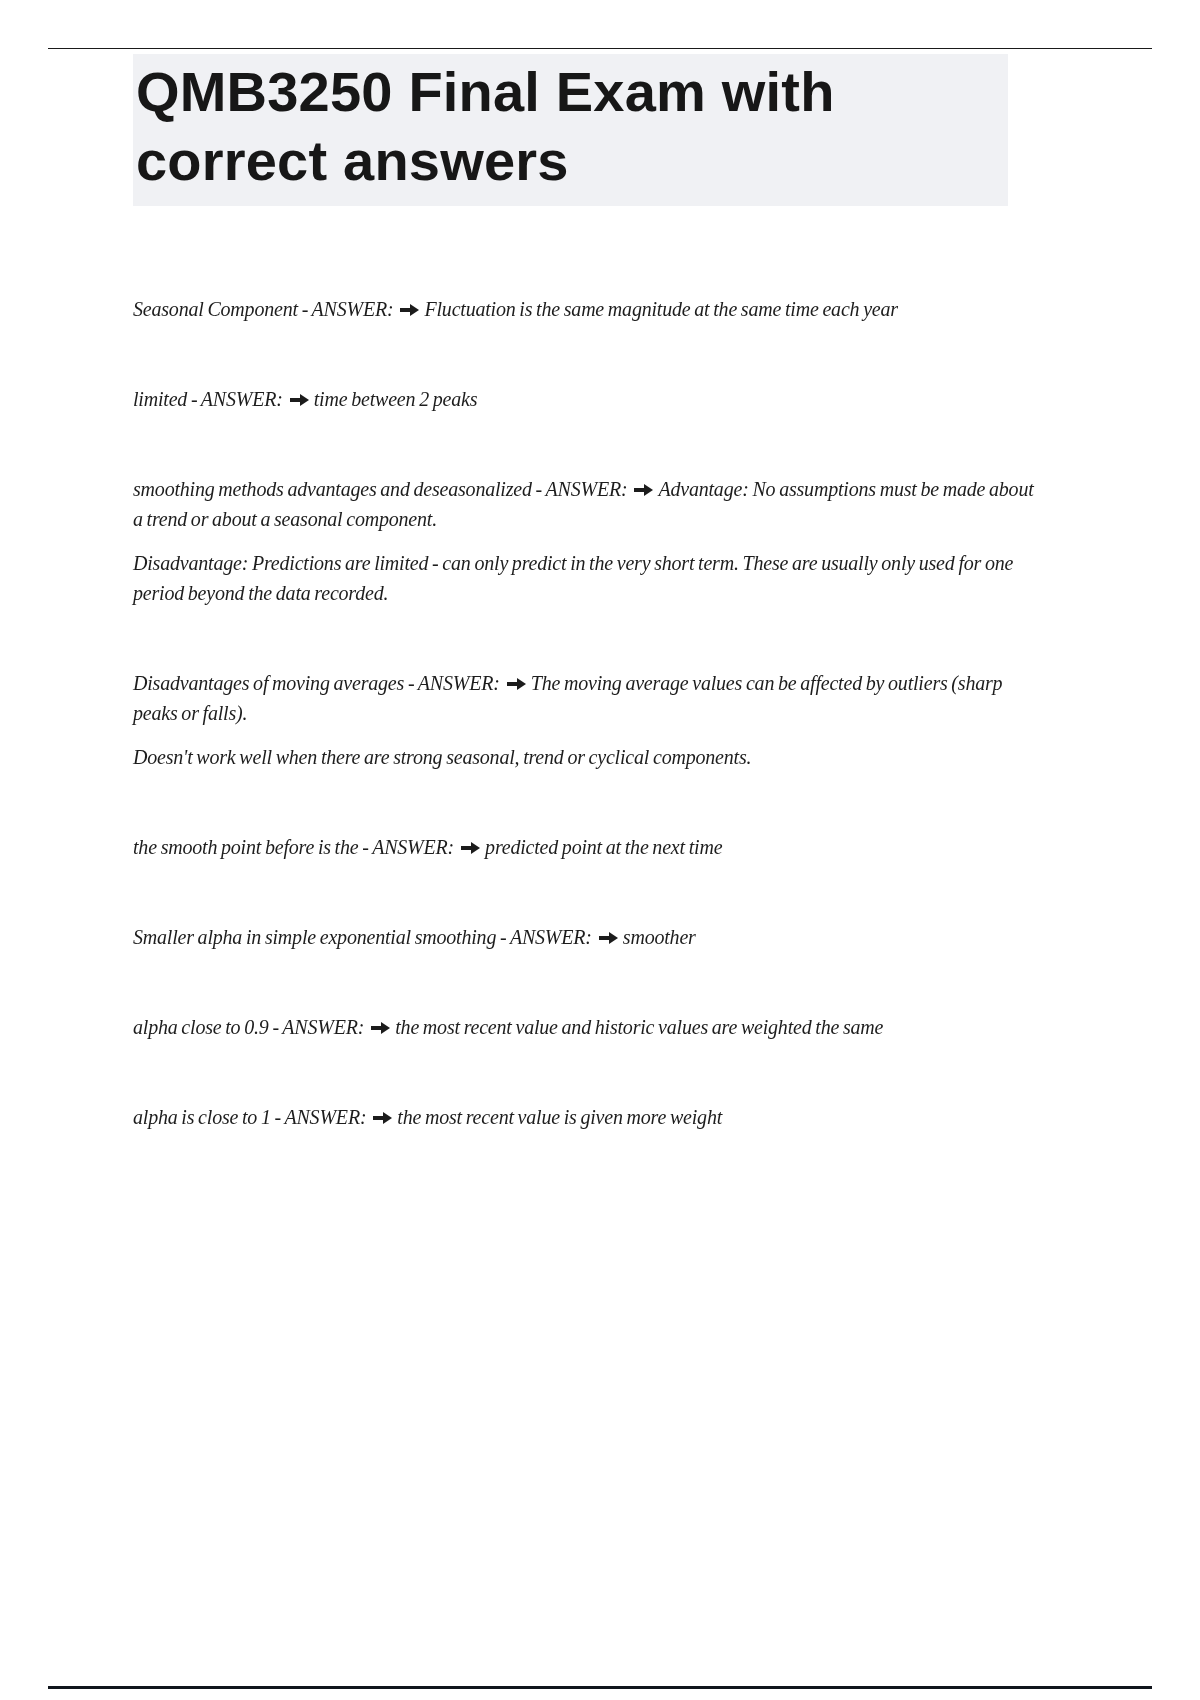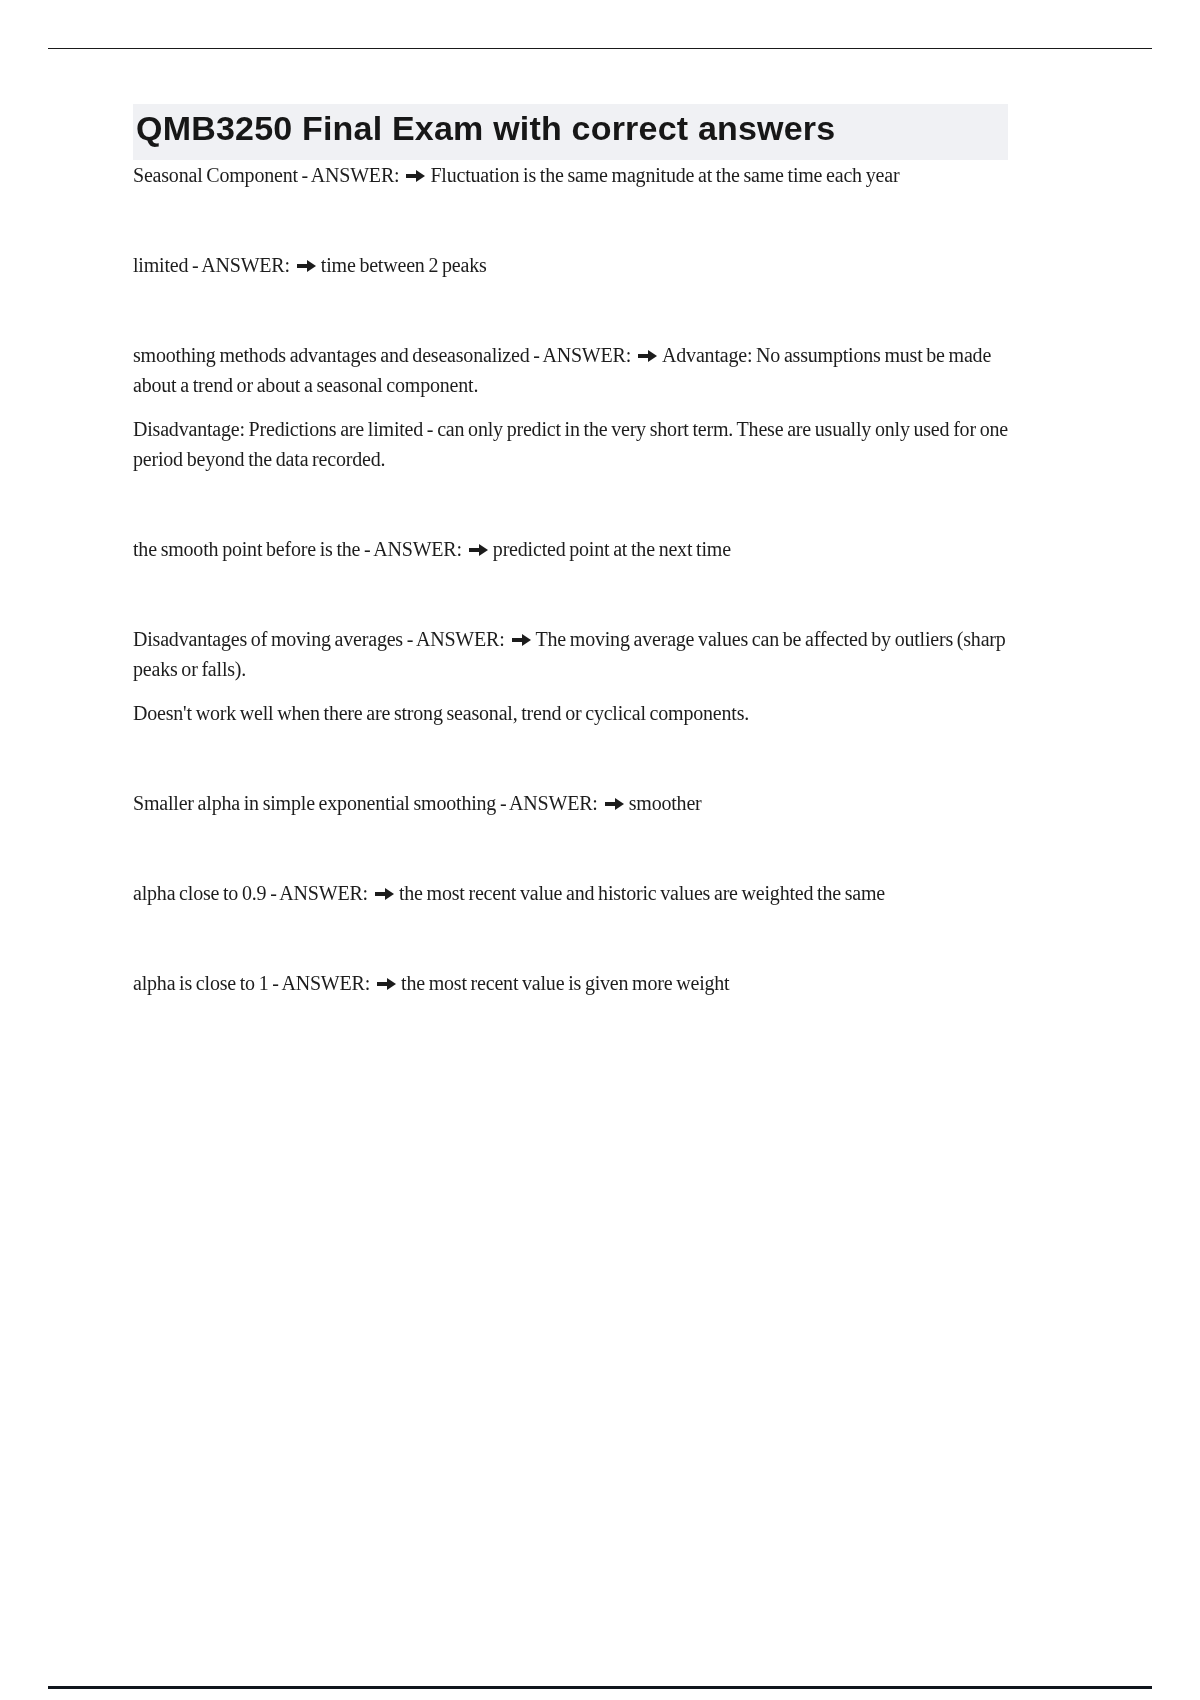--- a/index.html
+++ b/index.html
@@ -22,35 +22,37 @@
   .rule.bottom { top: 1686px; height: 3px; background: #10151c; }
 
   .content {
     position: absolute;
     top: 0;
     left: 133px;
     width: 940px;
   }
 
   .title {
-    margin: 104px 0 0 0;
+    margin: 54px 0 0 0;
     width: 875px;
     box-sizing: border-box;
     padding: 4px 6px 10px 3px;
     background: #f0f1f4;
     font-family: "Liberation Sans", sans-serif;
     font-weight: bold;
-    font-size: 34px;
+    font-size: 56px;
     line-height: 1.23;
     color: #171717;
     letter-spacing: 0.2px;
   }
 
   .qa-list {
+    margin-top: 88px;
     width: 905px;
+    font-style: italic;
   }
   .qa {
     margin-bottom: 60px;
     font-size: 20px;
     line-height: 1.5;
     letter-spacing: -0.2px;
     word-spacing: -1px;
   }
   .qa p { margin: 0; }
   .qa p.extra { margin-top: 14px; }
@@ -103,26 +105,26 @@
     <article class="qa">
       <p><span>limited - ANSWER:</span><span class="arrow-icon"></span><span>time between 2 peaks</span></p>
     </article>
 
     <article class="qa">
       <p><span>smoothing methods advantages and deseasonalized - ANSWER:</span><span class="arrow-icon"></span><span>Advantage: No assumptions must be made about a trend or about a seasonal component.</span></p>
       <p class="extra">Disadvantage: Predictions are limited - can only predict in the very short term. These are usually only used for one period beyond the data recorded.</p>
     </article>
 
     <article class="qa">
-      <p><span>the smooth point before is the - ANSWER:</span><span class="arrow-icon"></span><span>predicted point at the next time</span></p>
+      <p><span>Disadvantages of moving averages - ANSWER:</span><span class="arrow-icon"></span><span>The moving average values can be affected by outliers (sharp peaks or falls).</span></p>
+      <p class="extra">Doesn't work well when there are strong seasonal, trend or cyclical components.</p>
     </article>
 
     <article class="qa">
-      <p><span>Disadvantages of moving averages - ANSWER:</span><span class="arrow-icon"></span><span>The moving average values can be affected by outliers (sharp peaks or falls).</span></p>
-      <p class="extra">Doesn't work well when there are strong seasonal, trend or cyclical components.</p>
+      <p><span>the smooth point before is the - ANSWER:</span><span class="arrow-icon"></span><span>predicted point at the next time</span></p>
     </article>
 
     <article class="qa">
       <p><span>Smaller alpha in simple exponential smoothing - ANSWER:</span><span class="arrow-icon"></span><span>smoother</span></p>
     </article>
 
     <article class="qa">
       <p><span>alpha close to 0.9 - ANSWER:</span><span class="arrow-icon"></span><span>the most recent value and historic values are weighted the same</span></p>
     </article>
 

